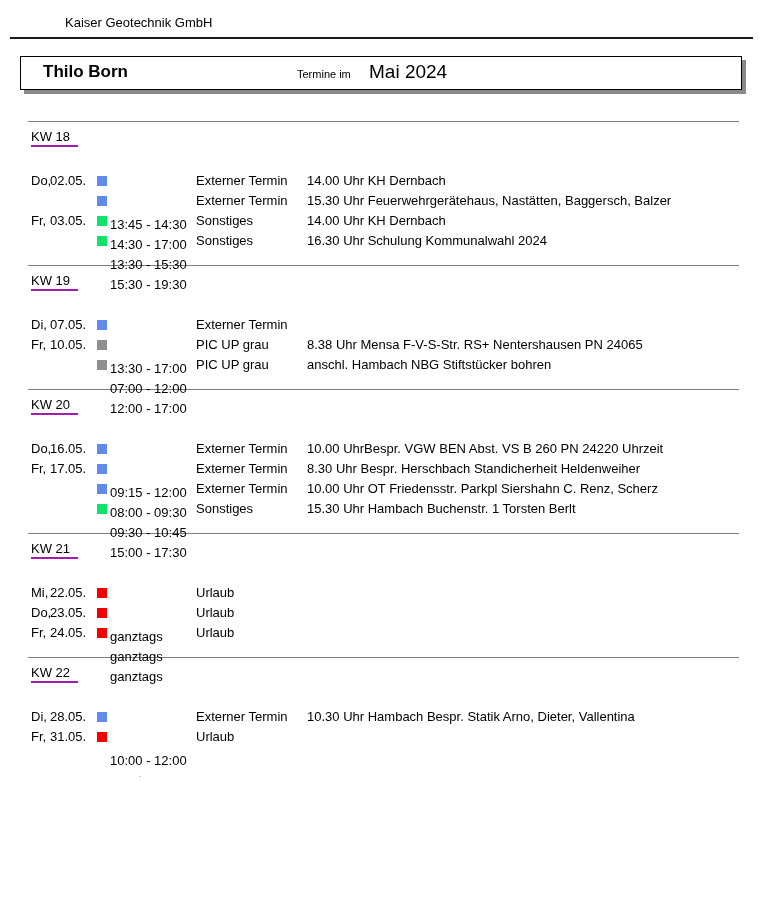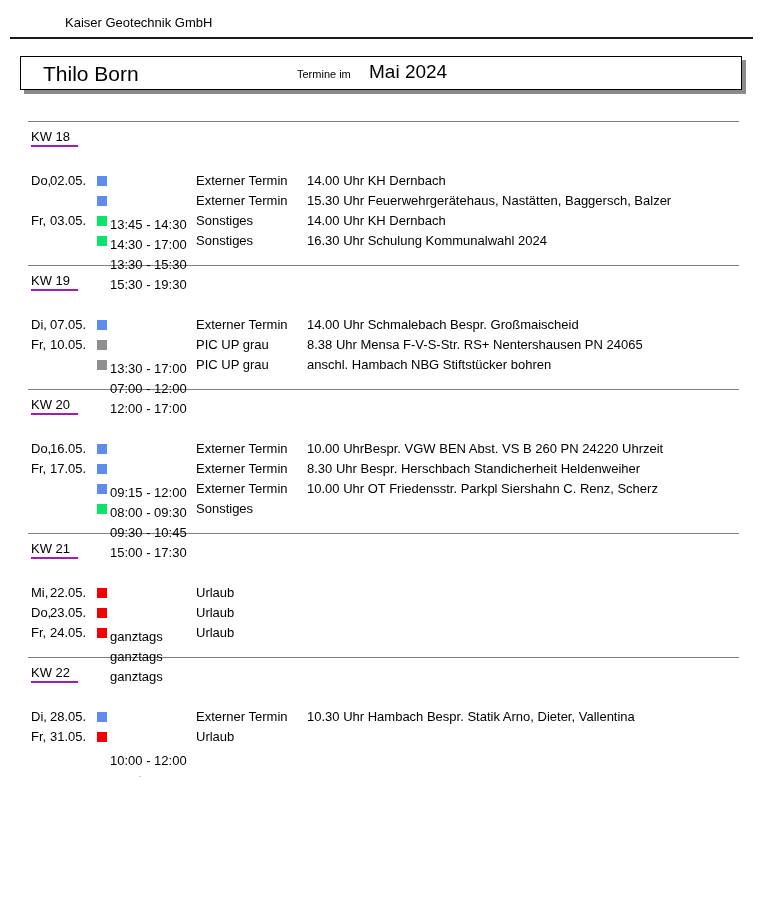--- a/index.html
+++ b/index.html
@@ -7,21 +7,21 @@
     position:relative; width:780px; height:777px; background:#ffffff;
     font-family:"Liberation Sans", sans-serif; color:#000; overflow:hidden;
   }
   
   .company { position:absolute; left:65px; top:15px; font-size:13px; }
   .rule-top { position:absolute; left:10px; top:37px; width:743px; height:2px; background:#1a1a1a; }
   .title-box {
     position:absolute; left:20px; top:56px; width:720px; height:32px;
     background:#fff; border:1px solid #000; box-shadow:4px 4px 0 #8a8a8a;
   }
-  .title-person { position:absolute; left:22px; top:5px; font-size:21px; }
+  .title-person { position:absolute; left:22px; top:5px; font-size:17px;font-weight:bold; }
   .title-prefix { position:absolute; left:276px; top:11px; font-size:11px; }
   .title-month  { position:absolute; left:348px; top:4px; font-size:19px; }
   
   .weeks { position:absolute; left:0; top:121px; width:780px; }
   .week { margin:0 41px 0 28px; border-top:1px solid #7f7f7f; padding:5px 0 14px 0; }
   .week-label {
     display:inline-block; margin-left:3px; font-size:13px; line-height:14px;
     border-bottom:2px solid #a21caf; padding:0 8px 1px 0; margin-bottom:24px;
   }
   .week-rows { }
@@ -96,21 +96,20 @@
 
   <section class="week">
     <div class="week-label">KW 19</div>
     <div class="week-rows">
   <div class="row">
     <span class="c-dow">Di,</span>
     <span class="c-date">07.05.</span>
     <span class="c-square" style="background: rgb(93, 140, 236);"></span>
     <span class="c-time">13:30 - 17:00</span>
     <span class="c-cat">Externer Termin</span>
-    <span class="c-desc">14.00 Uhr Schmalebach Bespr. Großmaischeid</span>
   </div>
 
   <div class="row">
     <span class="c-dow">Fr,</span>
     <span class="c-date">10.05.</span>
     <span class="c-square" style="background: rgb(143, 143, 143);"></span>
     <span class="c-time">07:00 - 12:00</span>
     <span class="c-cat">PIC UP grau</span>
     <span class="c-desc">8.38 Uhr Mensa F-V-S-Str. RS+ Nentershausen PN 24065</span>
   </div>
@@ -156,20 +155,21 @@
     <span class="c-cat">Externer Termin</span>
     <span class="c-desc">10.00 Uhr OT Friedensstr. Parkpl Siershahn C. Renz, Scherz</span>
   </div>
 
   <div class="row">
     <span class="c-dow"></span>
     <span class="c-date"></span>
     <span class="c-square" style="background: rgb(11, 228, 104);"></span>
     <span class="c-time">15:00 - 17:30</span>
     <span class="c-cat">Sonstiges</span>
+    <span class="c-desc">15.30 Uhr Hambach Buchenstr. 1 Torsten Berlt</span>
   </div>
 </div>
   </section>
 
   <section class="week">
     <div class="week-label">KW 21</div>
     <div class="week-rows">
   <div class="row">
     <span class="c-dow">Mi,</span>
     <span class="c-date">22.05.</span>

